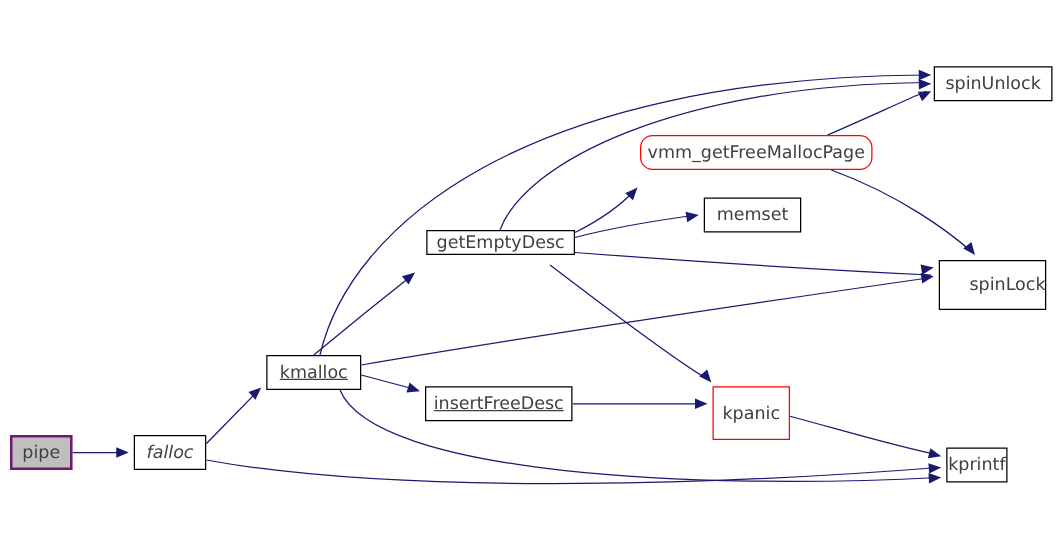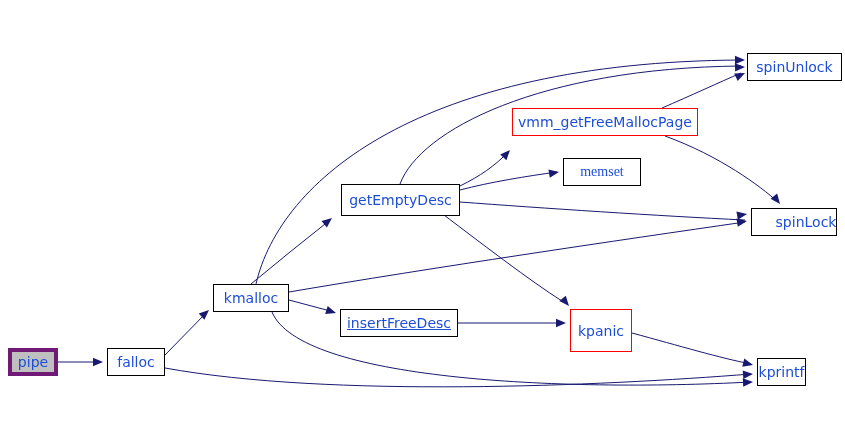--- a/index.html
+++ b/index.html
@@ -2,22 +2,22 @@
 <html><head>
 <meta charset="utf-8">
 <title>Call Graph</title>
 <style>
   html,body{margin:0;padding:0;background:#ffffff;}
   body{font-family:"DejaVu Sans","Liberation Sans",sans-serif;}
   #graph{position:relative;width:845px;height:443px;background:#ffffff;overflow:hidden;}
   #edges{position:absolute;left:0;top:0;width:845px;height:443px;}
   .node{position:absolute;box-sizing:border-box;display:flex;align-items:center;
         justify-content:center;background:#ffffff;border:1px solid #000000;
-        font-size:14px;color:#1d4ed8;white-space:nowrap;letter-spacing:0px;}
-  .node.root{background:#bfbfbf;border:4px solid #701a75;}
+        font-size:14px;color:#404040;white-space:nowrap;letter-spacing:0px;}
+  .node.root{background:#bfbfbf;border:2px solid #701a75;}
   .node.hl{border:1px solid #ff0000;}
   .node span{pointer-events:none;}
 </style>
 </head>
 <body>
 
 <div id="graph" style="width: 845px; height: 443px; background: rgb(255, 255, 255);">
   <svg id="edges" viewBox="0 0 845 443" xmlns="http://www.w3.org/2000/svg">
       <path d="M58,362 L101,362" fill="none" stroke="#191970" stroke-width="1"></path>
       <path d="M165,355 L207,312" fill="none" stroke="#191970" stroke-width="1"></path>
@@ -50,43 +50,43 @@
       <polygon points="0,0 -10,-4.2 -10,4.2" fill="#191970" transform="translate(569,306) rotate(50)"></polygon>
       <polygon points="0,0 -10,-4.2 -10,4.2" fill="#191970" transform="translate(745,73) rotate(-25)"></polygon>
       <polygon points="0,0 -10,-4.2 -10,4.2" fill="#191970" transform="translate(780,204) rotate(52)"></polygon>
       <polygon points="0,0 -10,-4.2 -10,4.2" fill="#191970" transform="translate(566,323) rotate(0)"></polygon>
       <polygon points="0,0 -10,-4.2 -10,4.2" fill="#191970" transform="translate(753,365) rotate(14)"></polygon>
       <polygon points="0,0 -10,-4.2 -10,4.2" fill="#191970" transform="translate(747,214) rotate(-10)"></polygon>
     </svg>
 <div class="node root" style="left: 8px; top: 348px; width: 50px; height: 28px;">
       <span>pipe</span>
     </div>
-    <div class="node" style="left: 107px; top: 348px; width: 58px; height: 28px;">
+    <div class="node" style="left: 107px; top: 348px; width: 58px; height: 28px; font-style: italic;">
       <span>falloc</span>
     </div>
-    <div class="node" style="left: 213px; top: 284px; width: 76px; height: 28px;">
+    <div class="node" style="left: 213px; top: 284px; width: 76px; height: 28px; text-decoration: underline;">
       <span>kmalloc</span>
     </div>
-    <div class="node" style="left: 341px; top: 184px; width: 119px; height: 32px;">
+    <div class="node" style="left: 341px; top: 184px; width: 119px; height: 20px;">
       <span>getEmptyDesc</span>
     </div>
     <div class="node" style="left: 340px; top: 309px; width: 118px; height: 28px; text-decoration: underline;">
       <span>insertFreeDesc</span>
     </div>
-    <div class="node hl" style="left: 512px; top: 108px; width: 186px; height: 28px;">
+    <div class="node hl" style="left: 512px; top: 108px; width: 186px; height: 28px; border-radius: 10px;">
       <span>vmm_getFreeMallocPage</span>
     </div>
-    <div class="node" style="left: 563px; top: 158px; width: 78px; height: 28px; font-family: Liberation Serif, serif;">
+    <div class="node" style="left: 563px; top: 158px; width: 78px; height: 28px;">
       <span>memset</span>
     </div>
     <div class="node hl" style="left: 570px; top: 309px; width: 62px; height: 43px;">
       <span>kpanic</span>
     </div>
     <div class="node" style="left: 747px; top: 53px; width: 95px; height: 28px;">
       <span>spinUnlock</span>
     </div>
-    <div class="node" style="left: 751px; top: 208px; width: 86px; height: 28px; padding-left: 24px;">
+    <div class="node" style="left: 751px; top: 208px; width: 86px; height: 40px; padding-left: 24px;">
       <span>spinLock</span>
     </div>
     <div class="node" style="left: 757px; top: 358px; width: 49px; height: 28px;">
       <span>kprintf</span>
     </div>
   </div>
 
 </body></html>

